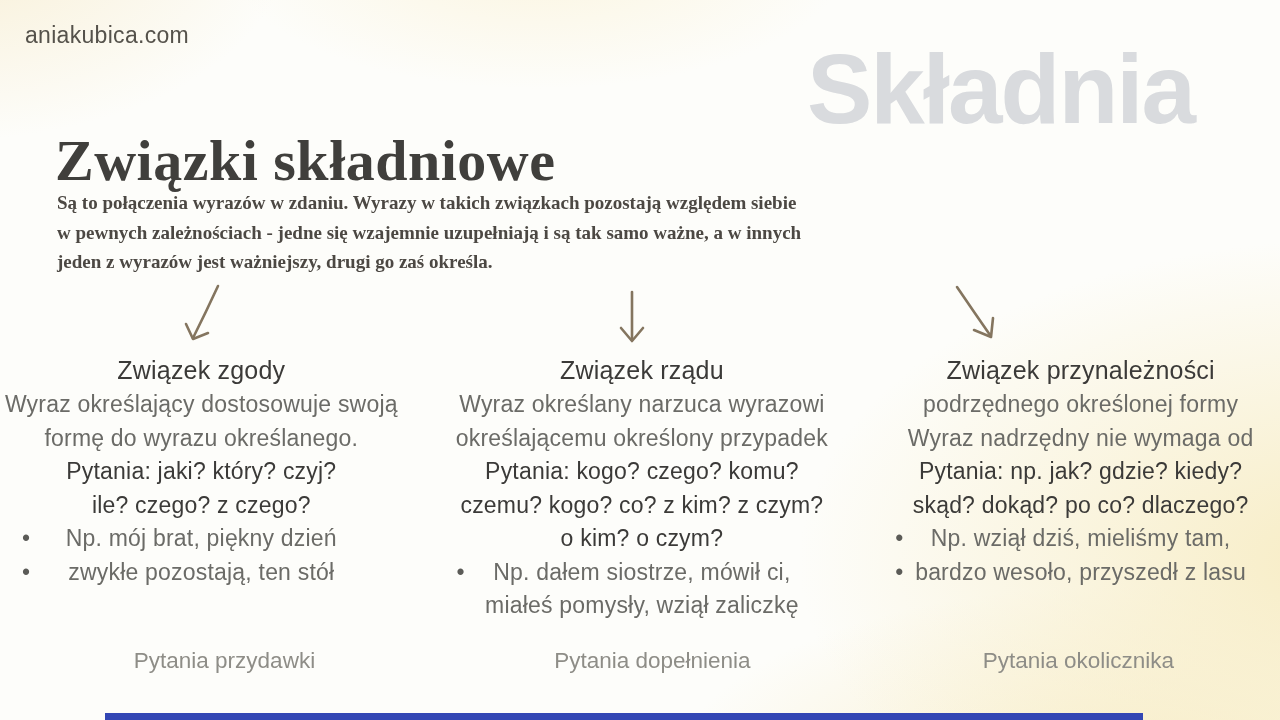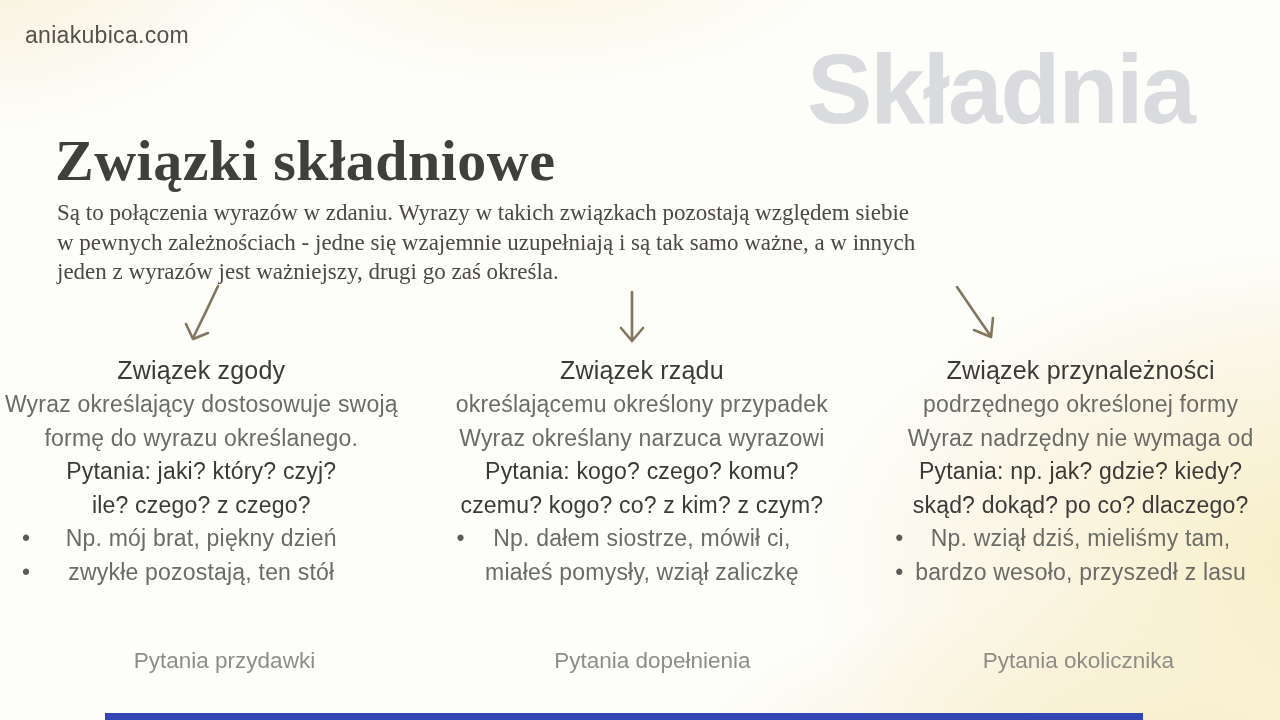--- a/index.html
+++ b/index.html
@@ -21,23 +21,23 @@
     position:absolute; right:86px; top:40px;
     font-size:98px; font-weight:700; color:#d9dbde;
     letter-spacing:-2px; line-height:1;
   }
   .page-title {
     position:absolute; left:55px; top:90px;
     font-family:"Liberation Serif", serif; font-weight:700;
     font-size:58px; color:#403f3c; letter-spacing:0.5px; line-height:1.1;text-align:center;
   }
   .intro {
-    position:absolute; left:57px; top:198px; width:1120px;
-    font-family:"Liberation Serif", serif; font-weight:400;
-    font-size:23px; color:#4c4843; line-height:29.5px;
+    position:absolute; left:57px; top:188px; width:1120px;
+    font-family:"Liberation Serif", serif; font-weight:700;
+    font-size:19px; color:#4c4843; line-height:29.5px;
   }
   .arrows { position:absolute; left:0; top:278px; width:1280px; height:72px; }
   .arrows svg { display:block; }
   .columns {
     position:absolute; left:0; top:352px; width:1280px;
     display:flex;
     gap:38px;
   }
   .col { text-align:center; font-size:23px; color:#6b6b67; letter-spacing:0.2px; }
   .col-1 { width:428px; }
@@ -109,24 +109,25 @@
         <span>Np. mój brat, piękny dzień</span>
       </div>
       <div class="line example">
         <span class="bullet">•</span>
         <span>zwykłe pozostają, ten stół</span>
       </div>
     </div>
 
     <div class="col col-2">
       <div class="line head">Związek rządu</div>
+      <div class="line">Wyraz określany narzuca wyrazowi</div>
       <div class="line">określającemu określony przypadek</div>
-      <div class="line">Wyraz określany narzuca wyrazowi</div>
       <div class="line question">Pytania: kogo? czego? komu?</div>
       <div class="line question">czemu? kogo? co? z kim? z czym?</div>
+      <div class="line question">o kim? o czym?</div>
       <div class="line example">
         <span class="bullet">•</span>
         <span>Np. dałem siostrze, mówił ci,</span>
       </div>
       <div class="line example">
         <span>miałeś pomysły, wziął zaliczkę</span>
       </div>
     </div>
 
     <div class="col col-3">

